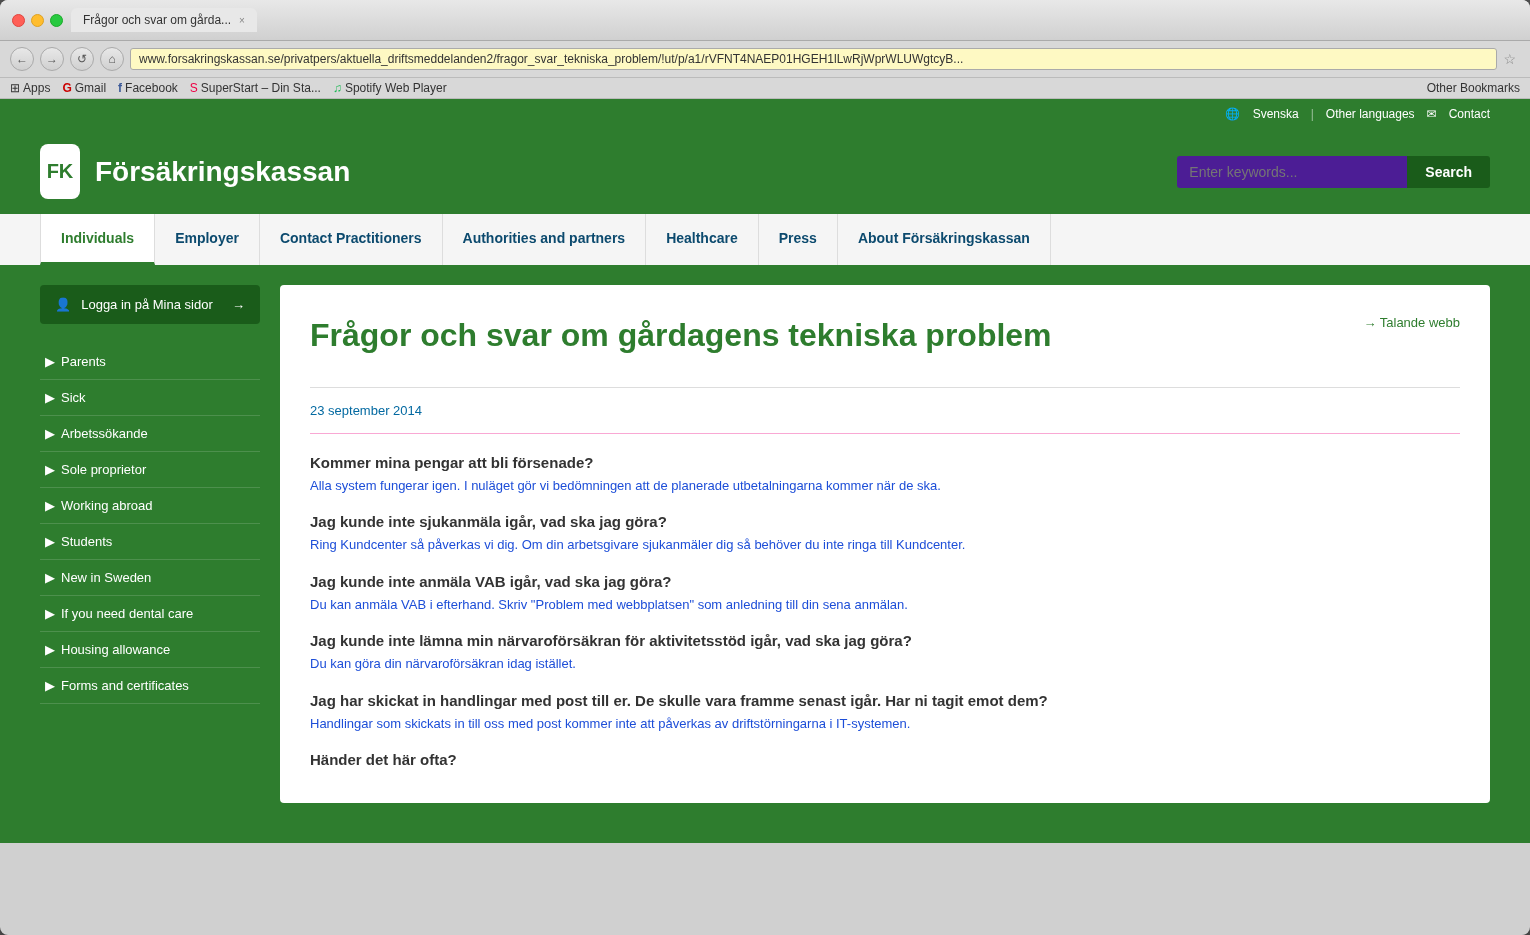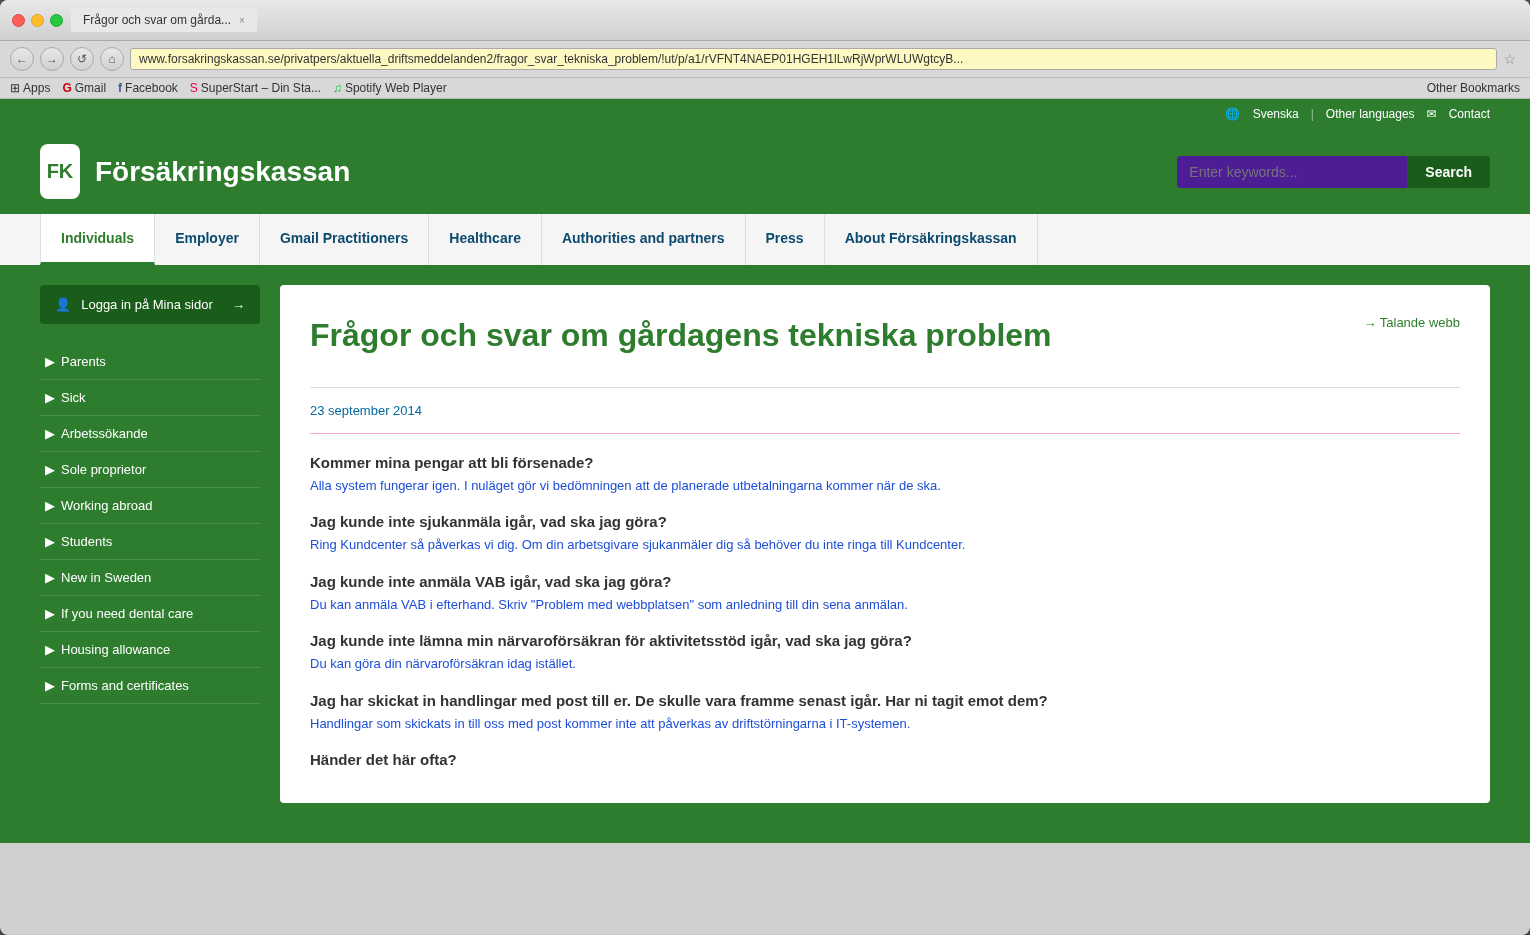--- a/index.html
+++ b/index.html
@@ -338,23 +338,23 @@
       </div>
       <div class="search-area">
         <input class="search-input" type="text" placeholder="Enter keywords..." style="">
         <button class="search-btn">Search</button>
       </div>
     </div>
 
     <div class="main-nav">
       <div class="nav-item active">Individuals</div>
       <div class="nav-item">Employer</div>
-      <div class="nav-item">Gmail Practitioners</div>
+      <div class="nav-item">Contact Practitioners</div>
+      <div class="nav-item">Authorities and partners</div>
       <div class="nav-item">Healthcare</div>
-      <div class="nav-item">Authorities and partners</div>
       <div class="nav-item">Press</div>
       <div class="nav-item">About Försäkringskassan</div>
     </div>
 
     <div class="content-wrapper">
 
       <div class="sidebar">
         <div class="login-btn">
           <span>👤</span>
           <span>Logga in på Mina sidor</span>

